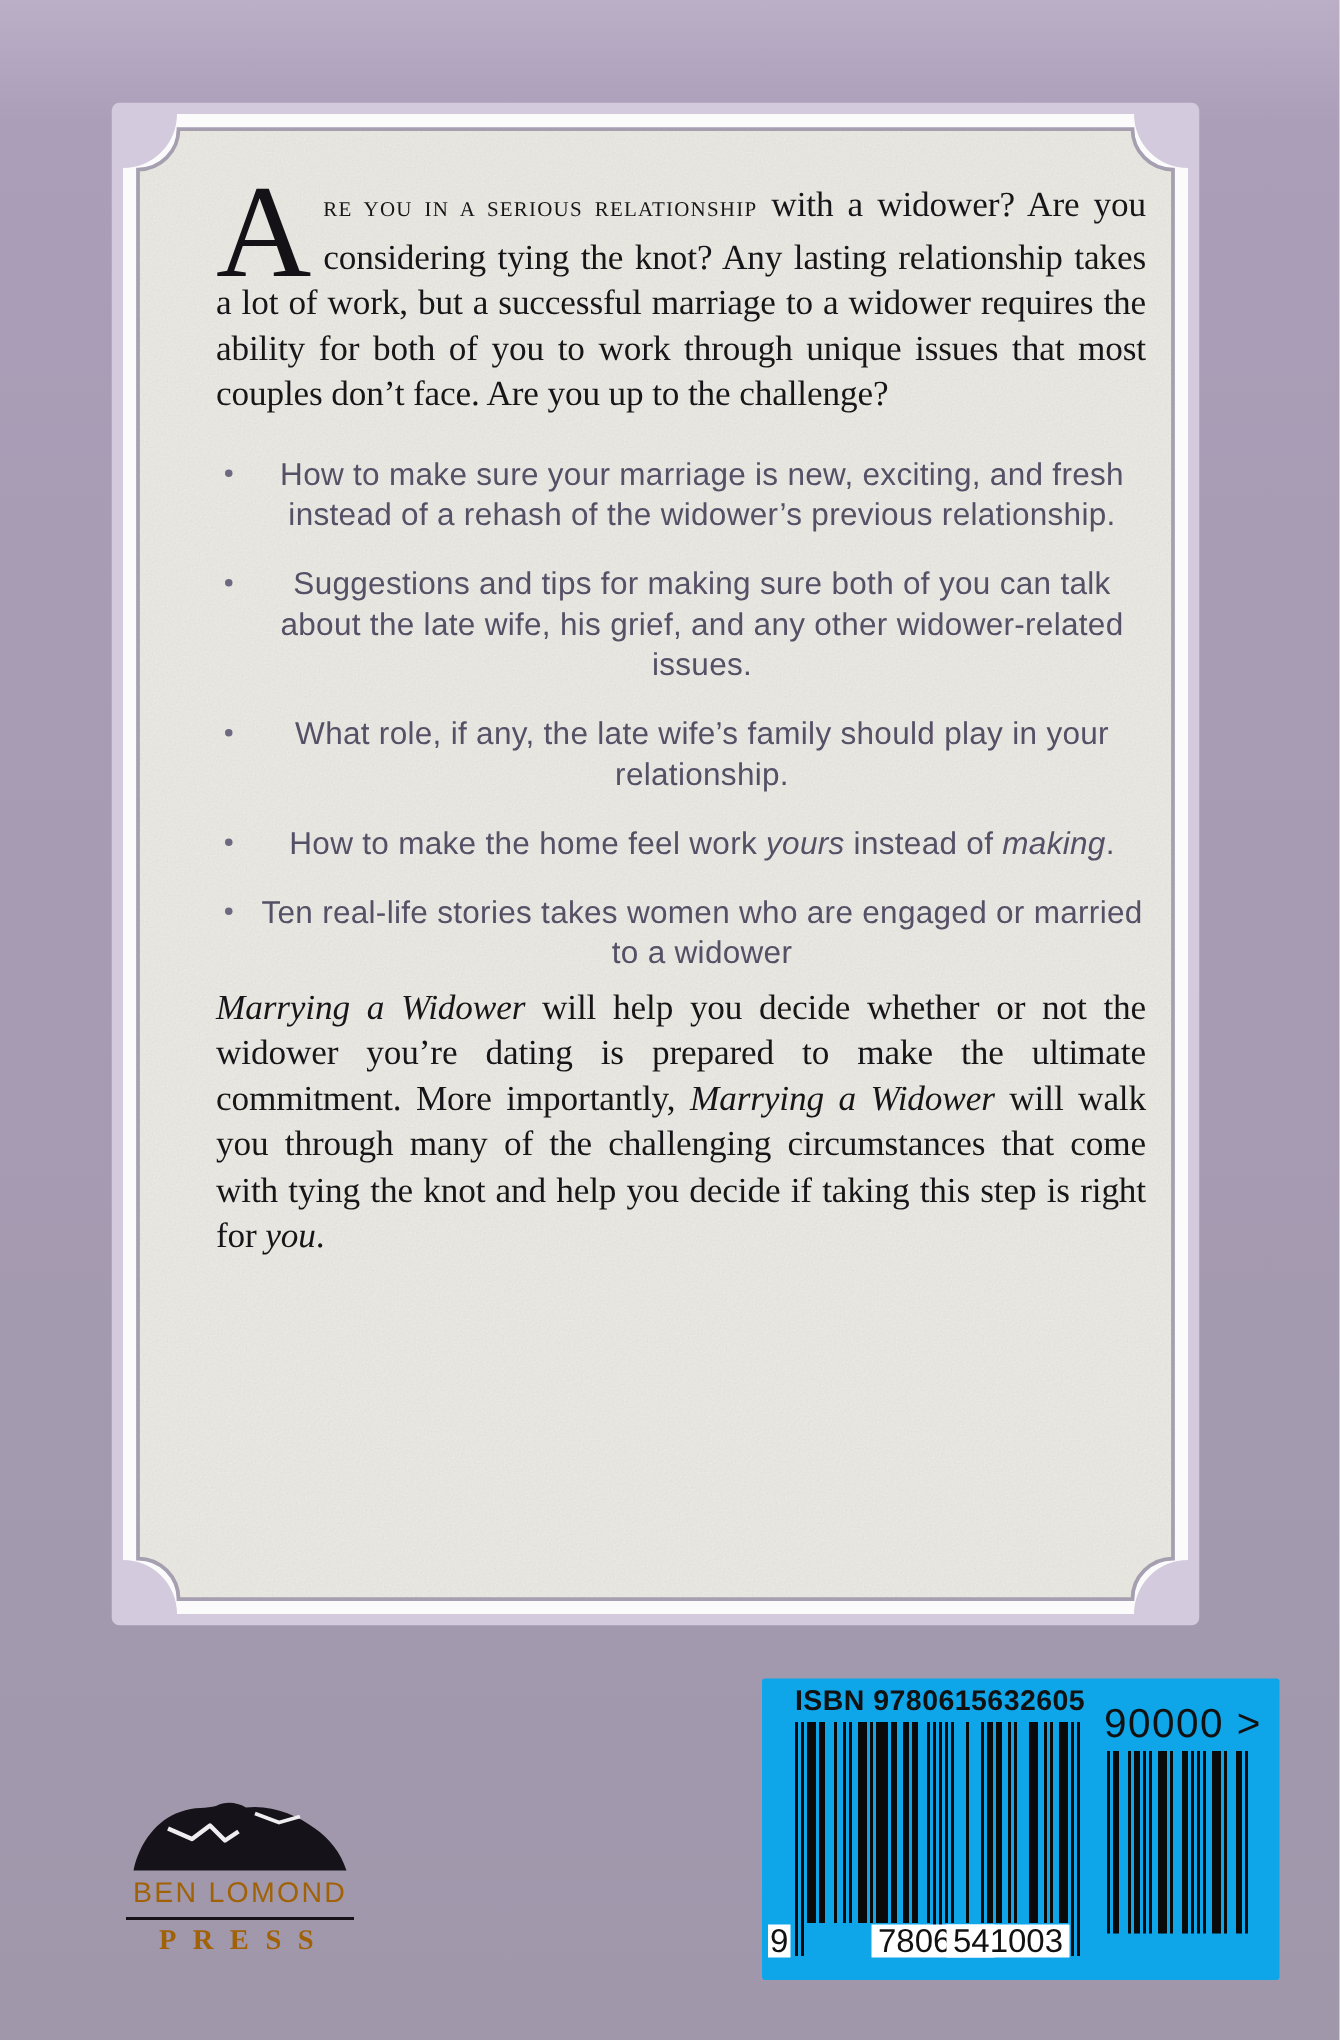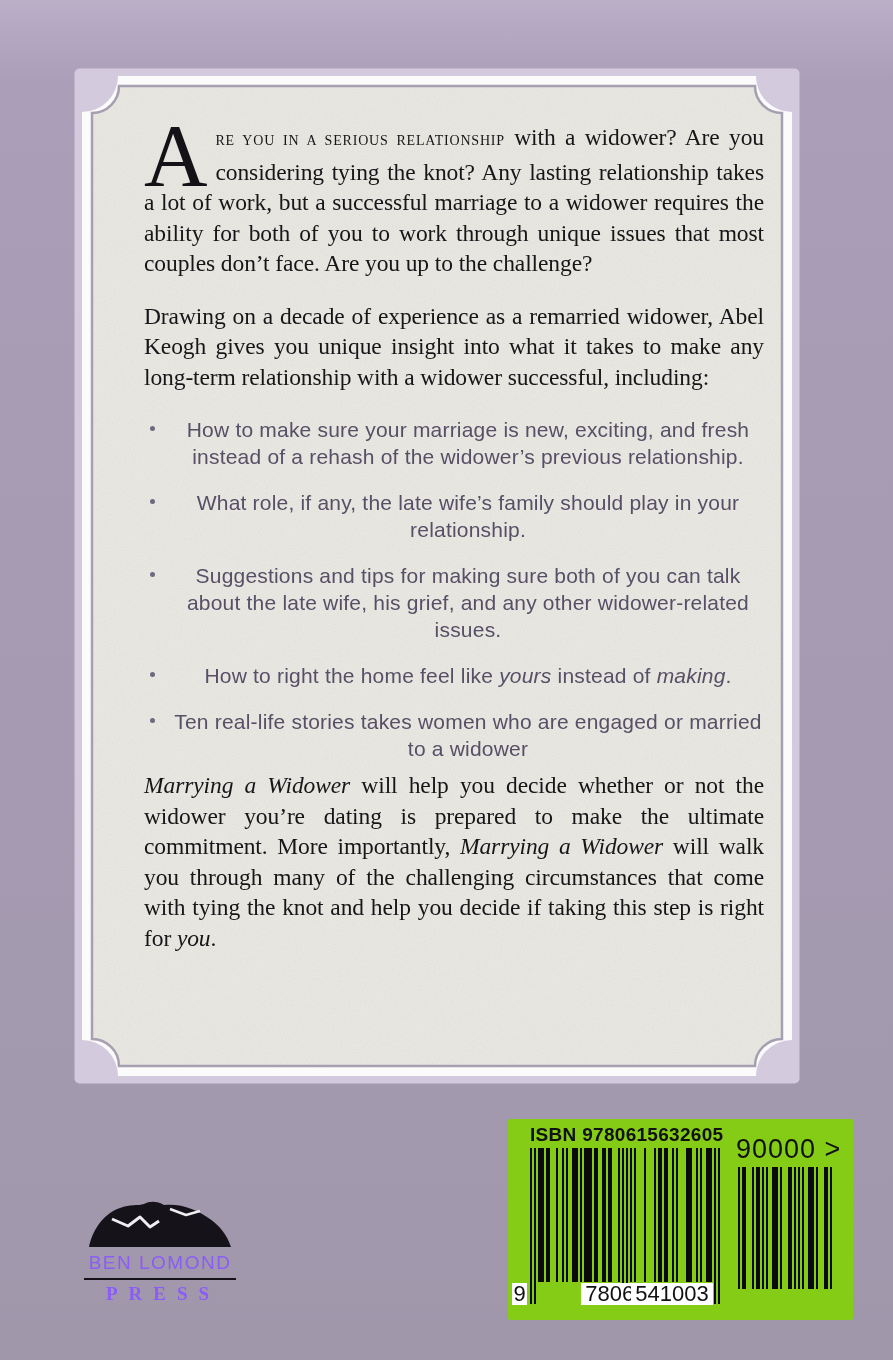--- a/index.html
+++ b/index.html
@@ -35,21 +35,21 @@
   .bullets li{position:relative;padding-left:24px;margin-bottom:19px;text-align:center;}
   .bullets li:last-child{margin-bottom:0;}
   .bullet-dot{
     position:absolute;left:2px;top:10px;width:5px;height:5px;border-radius:50%;
     background:#6f6880;
   }
   .closing{margin-top:8px;}
   
   .barcode-box{
     position:absolute;left:508px;top:1119px;width:345px;height:201px;
-    background:#84cc16;border-radius:2px;
+    background:#0ea5e9;border-radius:2px;
     font-family:"Liberation Sans",sans-serif;color:#111;
   }
   .isbn-label{
     position:absolute;left:22px;top:5px;width:190px;text-align:center;
     font-size:19px;font-weight:700;letter-spacing:0.3px;white-space:nowrap;
   }
   .main-barcode{position:absolute;left:22px;top:29px;width:190px;height:156px;}
   .main-digit{
     position:absolute;top:135px;font-size:22px;line-height:22px;
     text-align:center;background:#fff;white-space:nowrap;
@@ -57,21 +57,21 @@
   .dg-first{left:-18px;width:15px;}
   .dg-mid{left:7px;width:82px;margin-left:44px;}
   .dg-last{left:101px;width:82px;}
   .addon{position:absolute;left:228px;top:17px;width:97px;}
   .addon-label{
     font-size:27px;line-height:26px;text-align:left;letter-spacing:1px;
     white-space:nowrap;margin-bottom:5px;
   }
   .addon-bars{width:96px;height:122px;}
   
-  .publisher{position:absolute;left:84px;top:1200px;width:152px;text-align:center;color:#8b5cf6;}
+  .publisher{position:absolute;left:84px;top:1200px;width:152px;text-align:center;color:#a16207;}
   .mountain{display:block;margin:0 auto;}
   .pub-line1{
     font-family:"Liberation Sans",sans-serif;font-size:19px;font-weight:400;
     letter-spacing:1.5px;white-space:nowrap;
     border-bottom:2px solid #15121a;padding-bottom:4px;margin-top:4px;
   }
   .pub-line2{
     font-family:"Liberation Serif",serif;font-size:19px;font-weight:700;
     letter-spacing:11px;margin-top:3px;text-indent:6px;white-space:nowrap;
   }
@@ -92,27 +92,26 @@
     </defs>
     <rect x="0.5" y="0.5" width="725" height="1015" rx="5" fill="#d3cadd"></rect>
     <path d="M44 8 H682 A36 36 0 0 0 718 44 V972 A36 36 0 0 0 682 1008 H44 A36 36 0 0 0 8 972 V44 A36 36 0 0 0 44 8 Z" fill="#fcfbfc"></path>
     <path d="M45 18 H681 A27 27 0 0 0 708 45 V971 A27 27 0 0 0 681 998 H45 A27 27 0 0 0 18 971 V45 A27 27 0 0 0 45 18 Z" fill="#f1f0ea" stroke="#a79fb2" stroke-width="2.5"></path>
     <rect x="18" y="18" width="690" height="980" clip-path="url(#paperClip)" filter="url(#paperTex)" opacity="0.5"></rect>
   </svg>
 
   <div class="panel-content">
     <p class="serif-par"><span class="dropcap">A</span><span class="smallcaps">RE YOU IN A SERIOUS RELATIONSHIP</span><span> with a widower? Are you considering tying the knot? Any lasting relationship takes a lot of work, but a successful marriage to a widower requires the ability for both of you to work through unique issues that most couples don’t face. Are you up to the challenge?</span></p>
 
-    <p class="serif-par par2">Drawing on a decade of experience as a remarried widower, Abel Keogh gives you unique insight into what it takes to make any long-term relationship with a widower successful, including:</p>
 
     <ul class="bullets">
       <li><span class="bullet-dot"></span><span>How to make sure your marriage is new, exciting, and fresh instead of a rehash of the widower’s previous relationship.</span></li>
+      <li><span class="bullet-dot"></span><span>Suggestions and tips for making sure both of you can talk about the late wife, his grief, and any other widower-related issues.</span></li>
       <li><span class="bullet-dot"></span><span>What role, if any, the late wife’s family should play in your relationship.</span></li>
-      <li><span class="bullet-dot"></span><span>Suggestions and tips for making sure both of you can talk about the late wife, his grief, and any other widower-related issues.</span></li>
-      <li><span class="bullet-dot"></span><span>How to right the home feel like </span><span class="it">yours</span><span> instead of </span><span class="it">making</span><span>.</span></li>
+      <li><span class="bullet-dot"></span><span>How to make the home feel work </span><span class="it">yours</span><span> instead of </span><span class="it">making</span><span>.</span></li>
       <li><span class="bullet-dot"></span><span>Ten real-life stories takes women who are engaged or married to a widower</span></li>
     </ul>
 
     <p class="serif-par closing"><span class="it">Marrying a Widower</span><span> will help you decide whether or not the widower you’re dating is prepared to make the ultimate commitment. More importantly, </span><span class="it">Marrying a Widower</span><span> will walk you through many of the challenging circumstances that come with tying the knot and help you decide if taking this step is right for </span><span class="it">you</span><span>.</span></p>
   </div>
 </div>
 
 <div class="barcode-box">
   <div class="isbn-label">ISBN 9780615632605</div>
   <div class="main-barcode">

